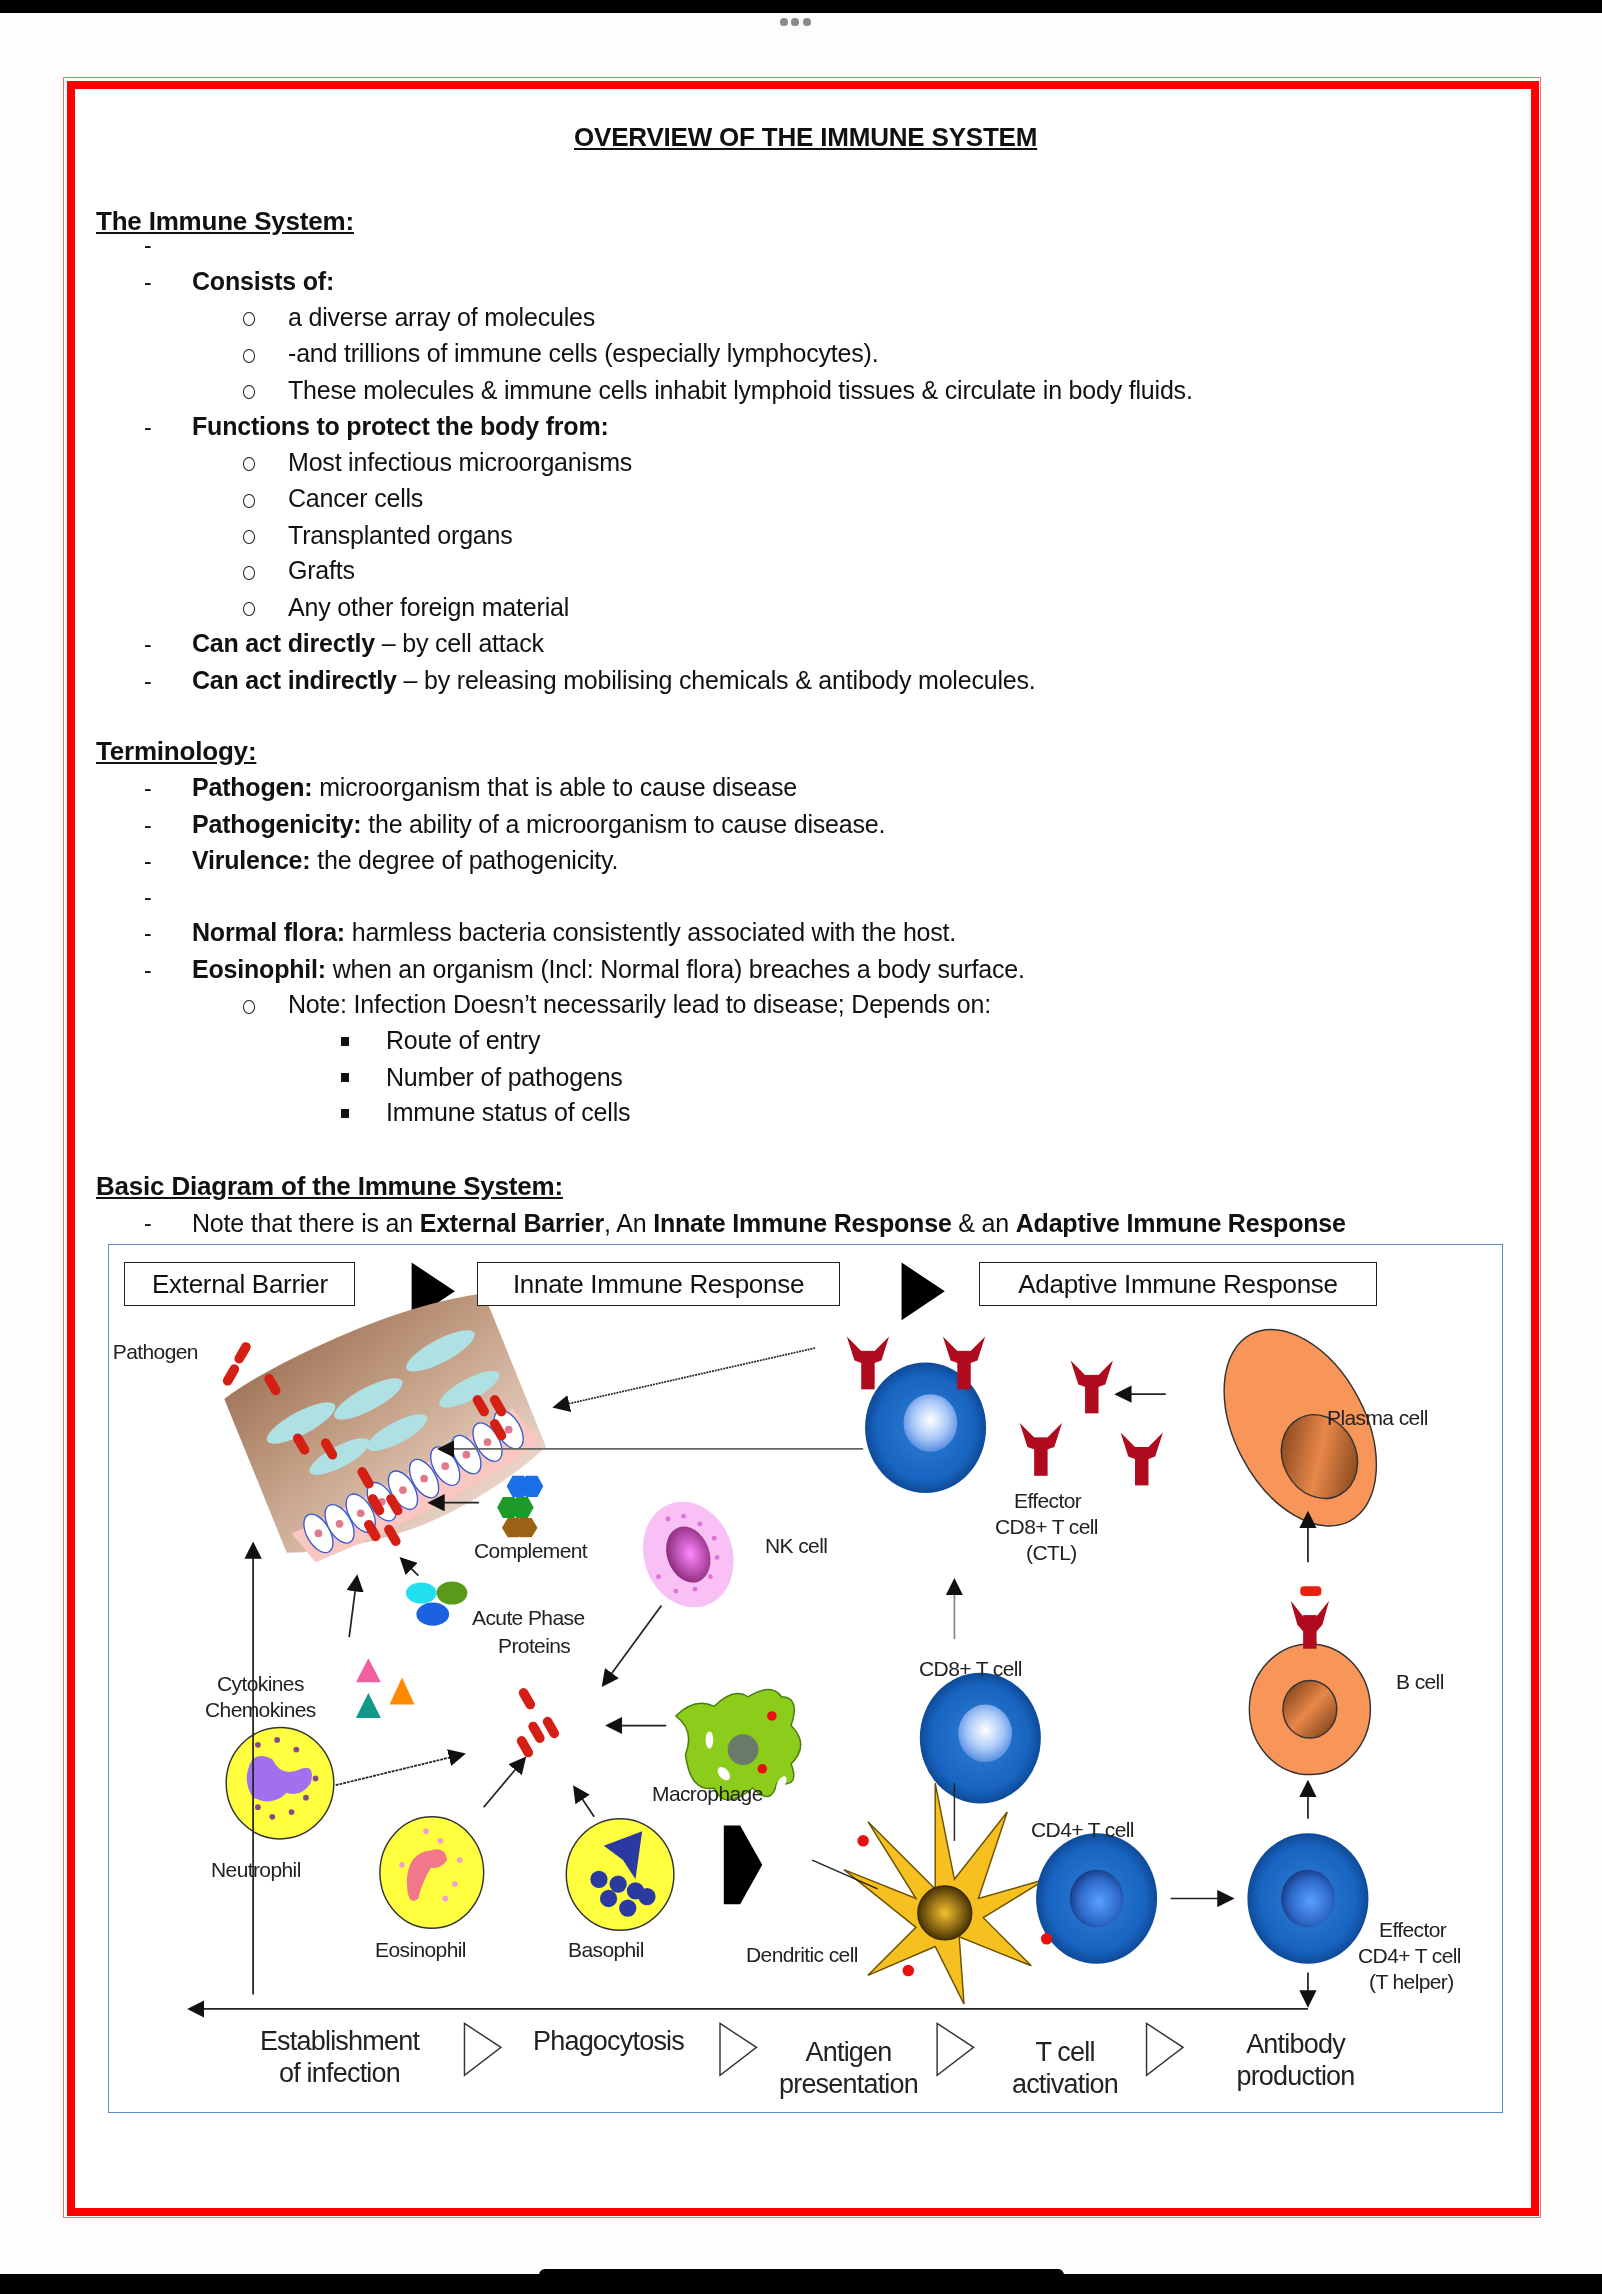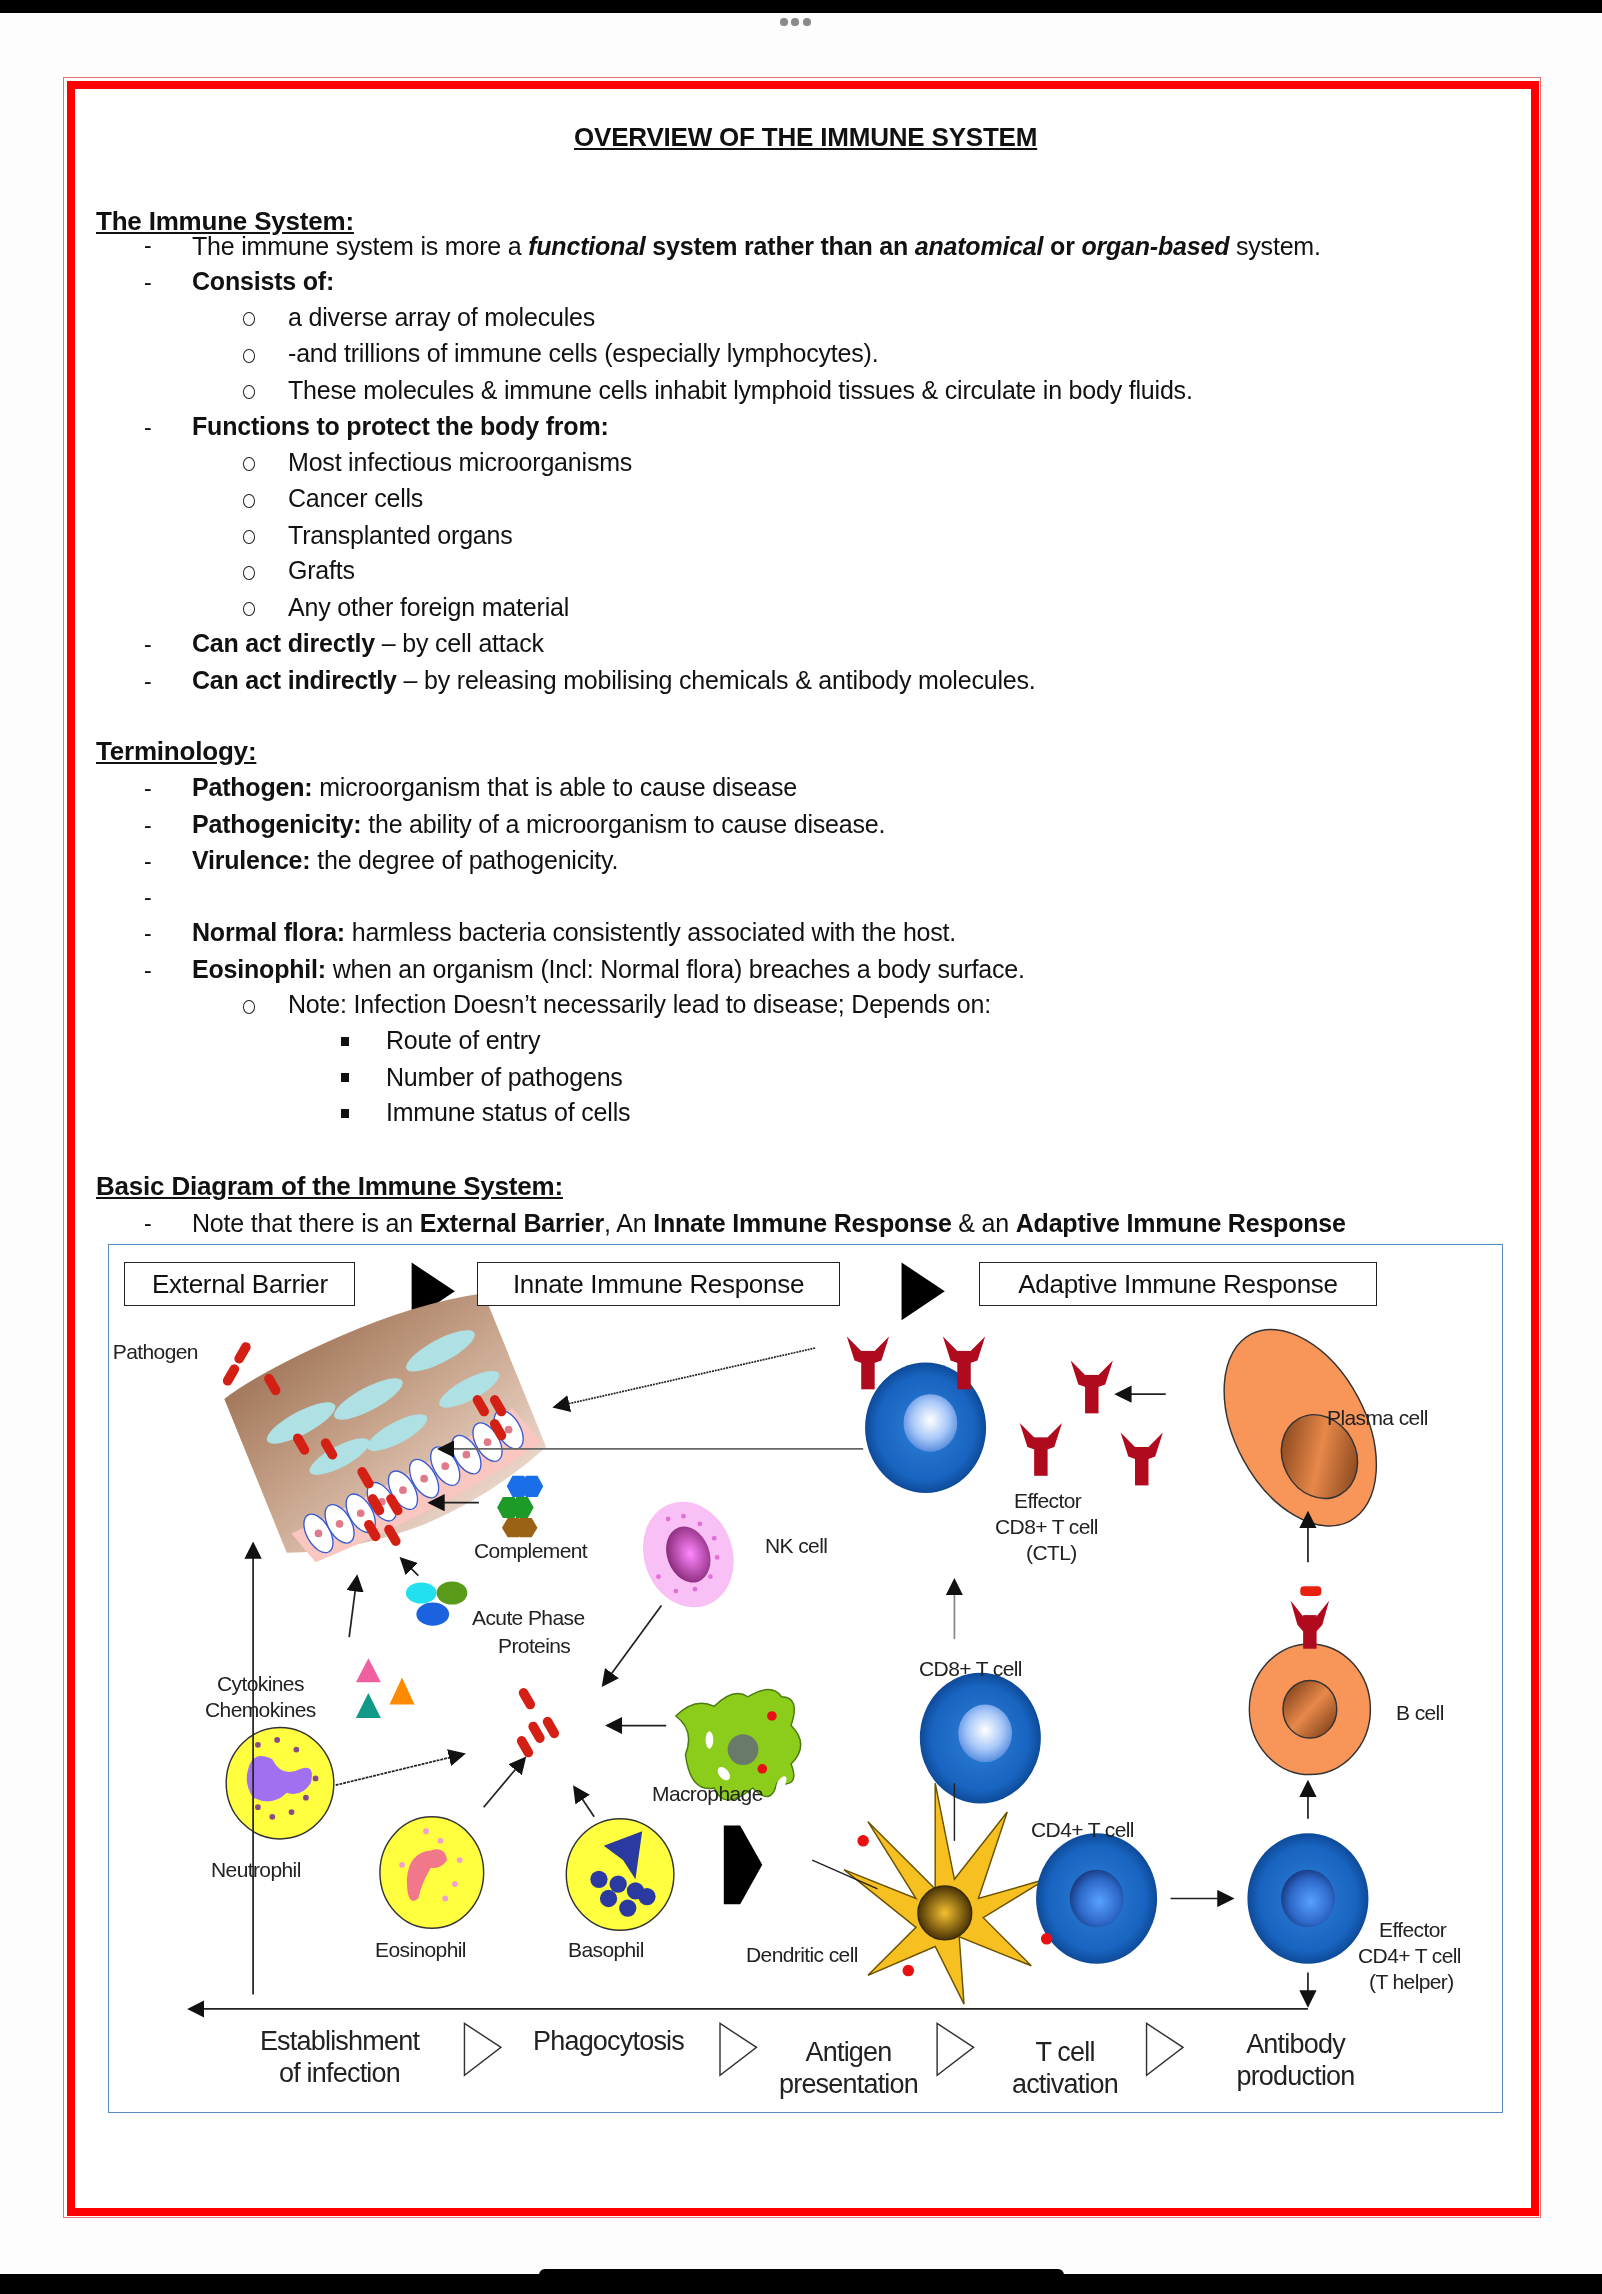--- a/index.html
+++ b/index.html
@@ -39,21 +39,20 @@
 <div class="frame-outer"></div>
 <div class="frame"></div>
 
 <div class="doc">
 
   <div class="t title" style="left:574px; top:123px;">OVERVIEW OF THE IMMUNE SYSTEM</div>
 
   <div class="t head" style="left:96px; top:195px;margin-top:12px;">The Immune System:</div>
 
   <div class="dash" style="left:144px; top:232px;">-</div>
-  <div class="t" style="left:192px; top:232px;"><span>The immune system is more a </span><span class="bi">functional</span><span class="b"> system rather than an </span><span class="bi">anatomical</span><span class="b"> or </span><span class="bi">organ-based</span><span> system.</span></div>
 
   <div class="dash" style="left:144px; top:269px;">-</div>
   <div class="t b" style="left:192px; top:267px;">Consists of:</div>
 
   <div class="circ" style="left:243px; top:312px;"></div>
   <div class="t" style="left:288px; top:303px;">a diverse array of molecules</div>
   <div class="circ" style="left:243px; top:349px;"></div>
   <div class="t" style="left:288px; top:339px;">-and trillions of immune cells (especially lymphocytes).</div>
   <div class="circ" style="left:243px; top:385px;"></div>
   <div class="t" style="left:288px; top:376px;">These molecules &amp; immune cells inhabit lymphoid tissues &amp; circulate in body fluids.</div>
@@ -406,21 +405,21 @@
     <div class="lbl" style="left:266px; top:692px;">Eosinophil</div>
     <div class="lbl" style="left:459px; top:692px;">Basophil</div>
     <div class="lbl" style="left:543px; top:536px;">Macrophage</div>
     <div class="lbl" style="left:637px; top:697px;">Dendritic cell</div>
     <div class="lbl" style="left:810px; top:411px;">CD8+ T cell</div>
     <div class="lbl" style="left:922px; top:572px;">CD4+ T cell</div>
     <div class="lbl" style="left:905px; top:243px;">Effector</div>
     <div class="lbl" style="left:886px; top:269px;">CD8+ T cell</div>
     <div class="lbl" style="left:917px; top:295px;">(CTL)</div>
     <div class="lbl" style="left:1218px; top:120px;margin-top:40px;">Plasma cell</div>
-    <div class="lbl" style="left:1287px; top:455px;">B cell</div>
+    <div class="lbl" style="left:1287px; top:424px;">B cell</div>
     <div class="lbl" style="left:1270px; top:672px;">Effector</div>
     <div class="lbl" style="left:1249px; top:698px;">CD4+ T cell</div>
     <div class="lbl" style="left:1260px; top:724px;">(T helper)</div>
 
     <div class="flow" style="left:144px; top:780px; width:173px;">
         <div>Establishment</div>
         <div>of infection</div>
       </div>
     <div class="flow" style="left:413px; top:780px; width:173px;">
         <div>Phagocytosis</div>

